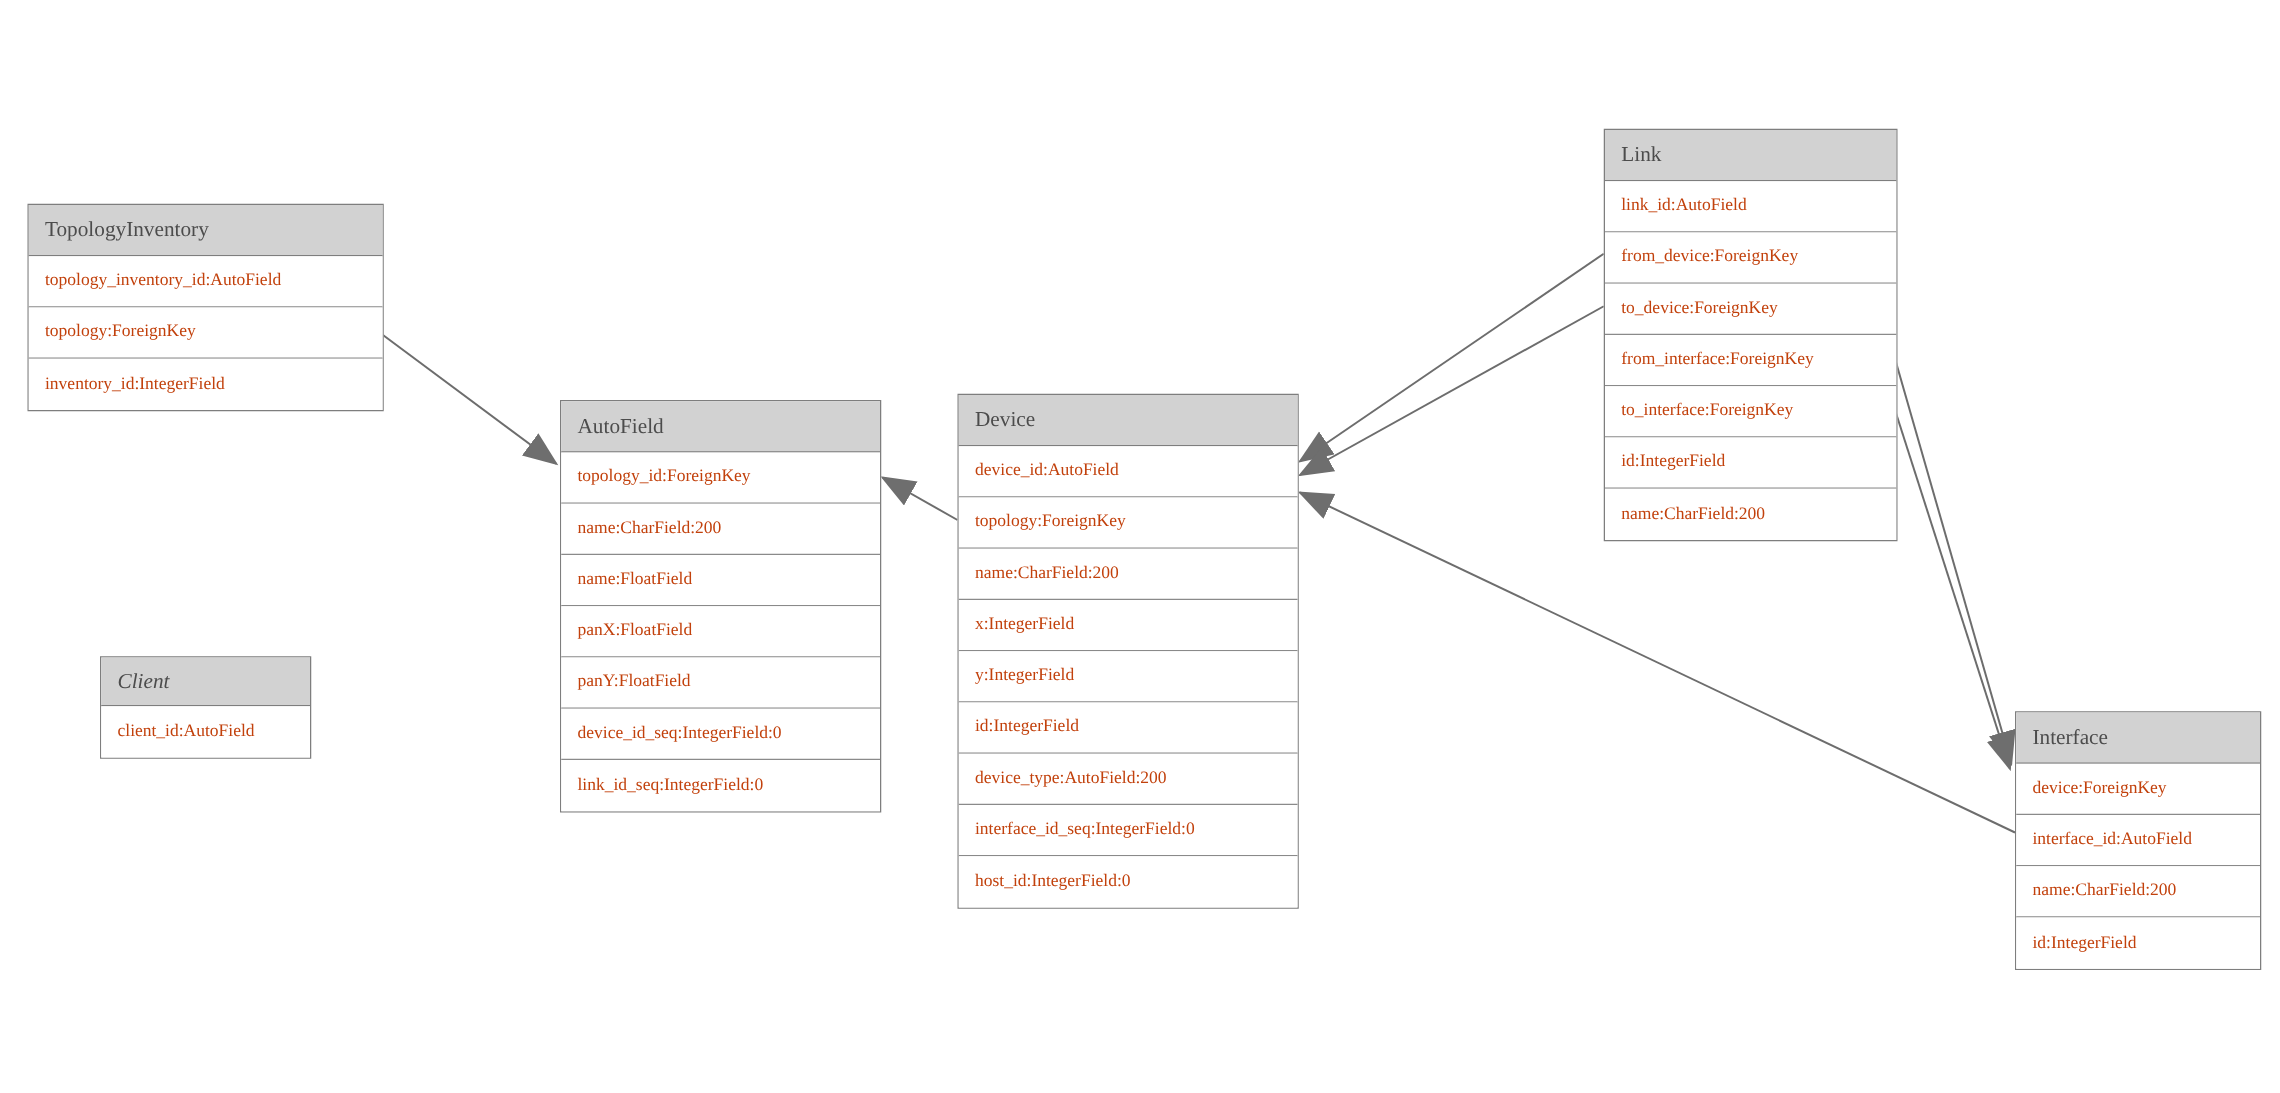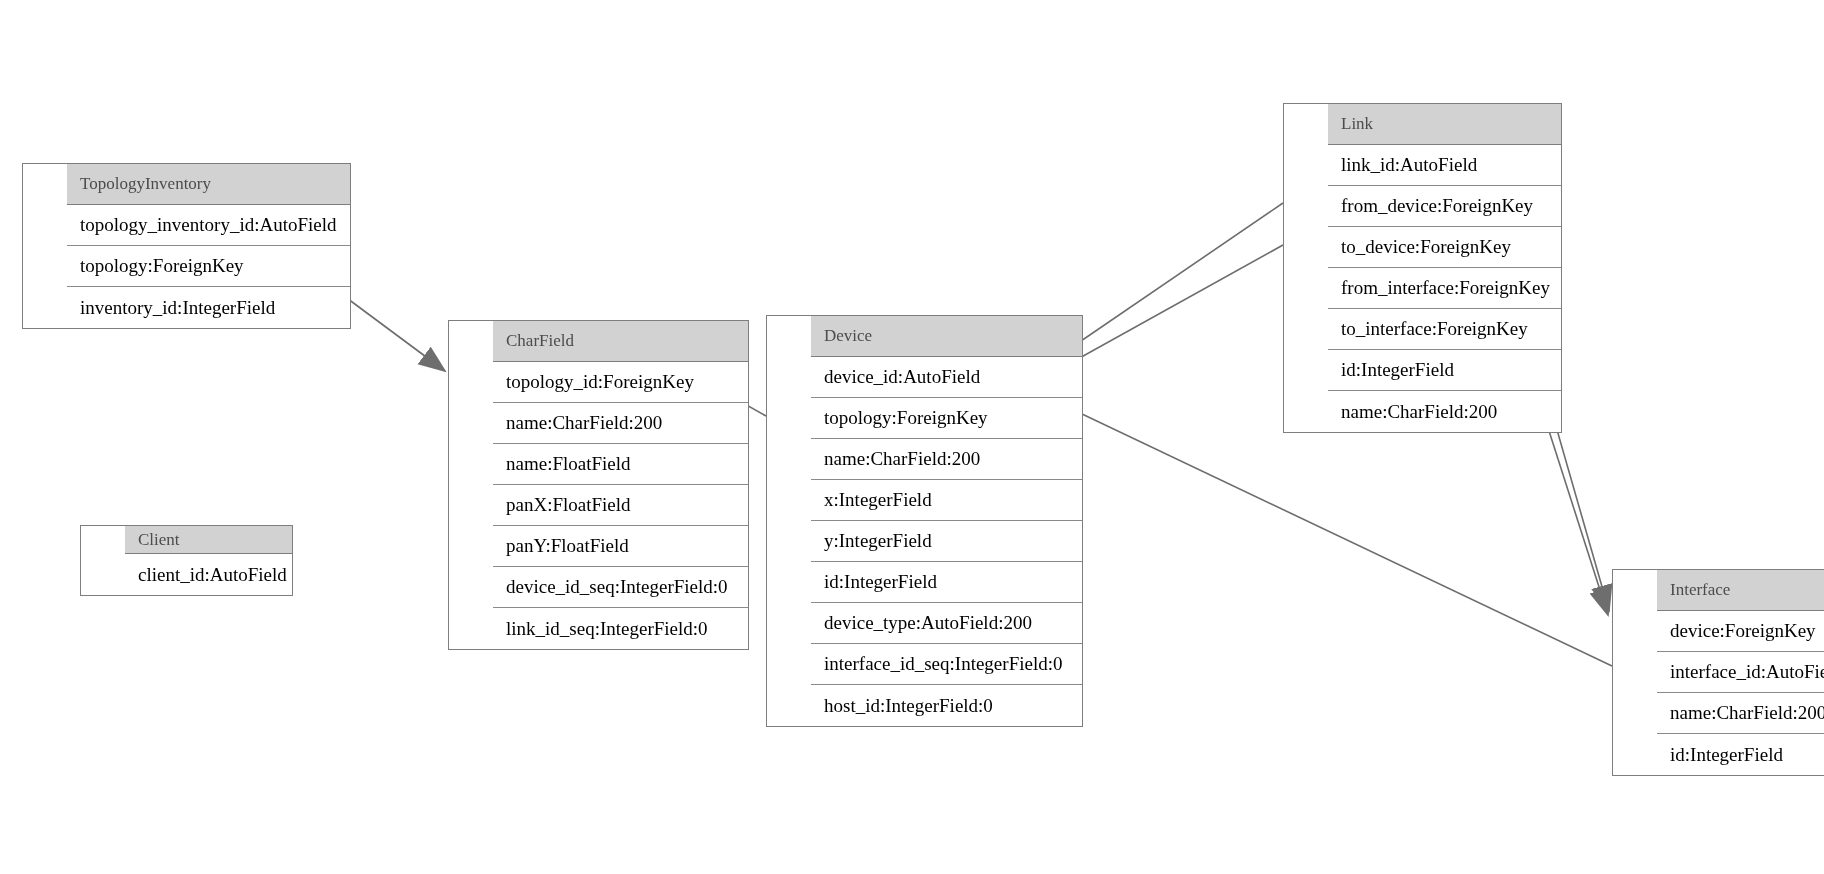--- a/index.html
+++ b/index.html
@@ -17,41 +17,40 @@
   }
   .entities-layer {
     position: absolute;
     inset: 0;
   }
   .entity {
     position: absolute;
     background: #ffffff;
     border: 1.5px solid #7e7e7e;
     box-sizing: content-box;
-    padding-left: 44px;
   }
   .entity-header {
     background: #d2d2d2;
     border-bottom: 1.5px solid #7e7e7e;
     display: flex;
     align-items: center;
     padding: 0 13px;
     font-size: 17px;
     color: #4c4c4c;
     box-sizing: border-box;
     white-space: nowrap;
   }
   .entity-row {
     background: #ffffff;
     border-bottom: 1.5px solid #8a8a8a;
     display: flex;
     align-items: center;
     padding: 0 13px;
-    font-size: 19px;
-    color: #000000;
+    font-size: 14px;
+    color: #c2410c;
     box-sizing: border-box;
     white-space: nowrap;
   }
   .entity-row:last-child {
     border-bottom: none;
     text-align: right;
   }
   .relations-layer {
     position: absolute;
     inset: 0;
@@ -86,31 +85,31 @@
   </svg>
 
   <div class="entities-layer" id="entities-layer">
       <div class="entity" style="left: 22px; top: 163px; width: 283px;">
         <div class="entity-header" style="height: 41px;">TopologyInventory</div>
         <div class="entity-row" style="height: 41px;">topology_inventory_id:AutoField</div>
         <div class="entity-row" style="height: 41px;">topology:ForeignKey</div>
         <div class="entity-row" style="height: 41px;">inventory_id:IntegerField</div>
       </div>
       <div class="entity" style="left: 448px; top: 320px; width: 255px;">
-        <div class="entity-header" style="height: 41px;">CharField</div>
+        <div class="entity-header" style="height: 41px;">AutoField</div>
         <div class="entity-row" style="height: 41px;">topology_id:ForeignKey</div>
         <div class="entity-row" style="height: 41px;">name:CharField:200</div>
         <div class="entity-row" style="height: 41px;">name:FloatField</div>
         <div class="entity-row" style="height: 41px;">panX:FloatField</div>
         <div class="entity-row" style="height: 41px;">panY:FloatField</div>
         <div class="entity-row" style="height: 41px;">device_id_seq:IntegerField:0</div>
         <div class="entity-row" style="height: 41px;">link_id_seq:IntegerField:0</div>
       </div>
       <div class="entity" style="left: 80px; top: 525px; width: 167px;">
-        <div class="entity-header" style="height: 28px;">Client</div>
+        <div class="entity-header" style="height: 39px; font-style: italic;">Client</div>
         <div class="entity-row" style="height: 41px;">client_id:AutoField</div>
       </div>
       <div class="entity" style="left: 766px; top: 315px; width: 271px;">
         <div class="entity-header" style="height: 41px;">Device</div>
         <div class="entity-row" style="height: 41px;">device_id:AutoField</div>
         <div class="entity-row" style="height: 41px;">topology:ForeignKey</div>
         <div class="entity-row" style="height: 41px;">name:CharField:200</div>
         <div class="entity-row" style="height: 41px;">x:IntegerField</div>
         <div class="entity-row" style="height: 41px;">y:IntegerField</div>
         <div class="entity-row" style="height: 41px;">id:IntegerField</div>

